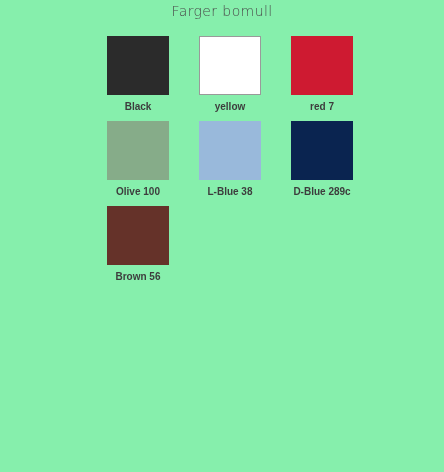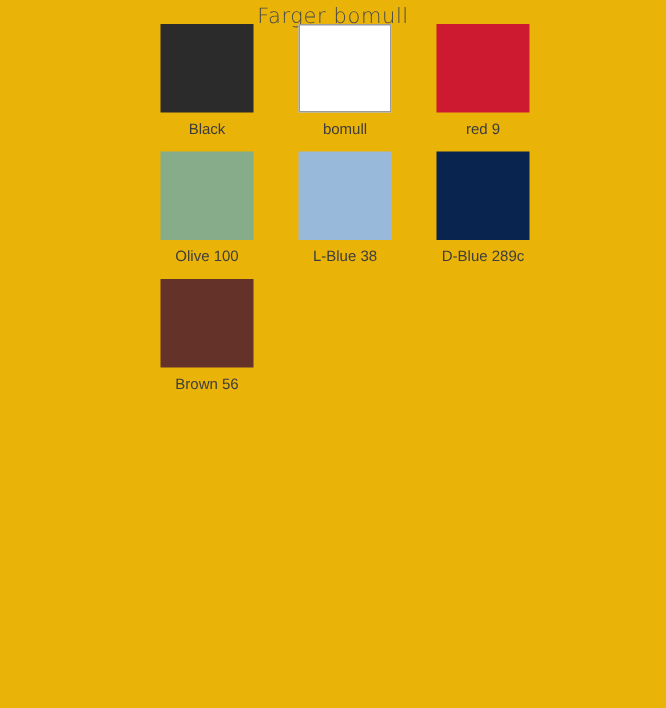--- a/index.html
+++ b/index.html
@@ -12,46 +12,47 @@
     height: 472px;
     overflow: hidden;
     font-family: "Liberation Sans", sans-serif;
     color: #3a3a3a;
   }
 
   .page {
     position: relative;
     width: 444px;
     height: 472px;
-    background: #eab308;
+    background: #86efac;
   }
 
   .page-title {
     position: absolute;
     top: 3px;
     left: 0;
     width: 444px;
     text-align: center;
     font-family: "DejaVu Sans", sans-serif;
     font-size: 14px;
     font-weight: 300;
     letter-spacing: 0.4px;
     color: #4a4a4a;
     white-space: nowrap;
   }
 
   .swatch-grid {
     position: absolute;
-    top: 16px;
+    top: 36px;
     left: 104px;
     width: 252px;
     display: grid;
     grid-template-columns: repeat(3, 68px);
     column-gap: 24px;
     row-gap: 0px;
+    font-weight: bold;
   }
 
   .swatch-cell {
     width: 68px;
     height: 85px;
     display: flex;
     flex-direction: column;
     align-items: center;
   }
 
@@ -78,25 +79,25 @@
 
   <div class="page-title">Farger bomull</div>
 
   <div class="swatch-grid">
       <div class="swatch-cell">
         <div class="swatch-chip" style="background: rgb(43, 43, 43); border: 0px;"></div>
         <div class="swatch-label">Black</div>
       </div>
       <div class="swatch-cell">
         <div class="swatch-chip" style="background: rgb(255, 255, 255); border: 1px solid rgb(154, 154, 154);"></div>
-        <div class="swatch-label">bomull</div>
+        <div class="swatch-label">yellow</div>
       </div>
       <div class="swatch-cell">
         <div class="swatch-chip" style="background: rgb(206, 26, 49); border: 0px;"></div>
-        <div class="swatch-label">red 9</div>
+        <div class="swatch-label">red 7</div>
       </div>
       <div class="swatch-cell">
         <div class="swatch-chip" style="background: rgb(134, 172, 137); border: 0px;"></div>
         <div class="swatch-label">Olive 100</div>
       </div>
       <div class="swatch-cell">
         <div class="swatch-chip" style="background: rgb(153, 185, 219); border: 0px;"></div>
         <div class="swatch-label">L-Blue 38</div>
       </div>
       <div class="swatch-cell">

